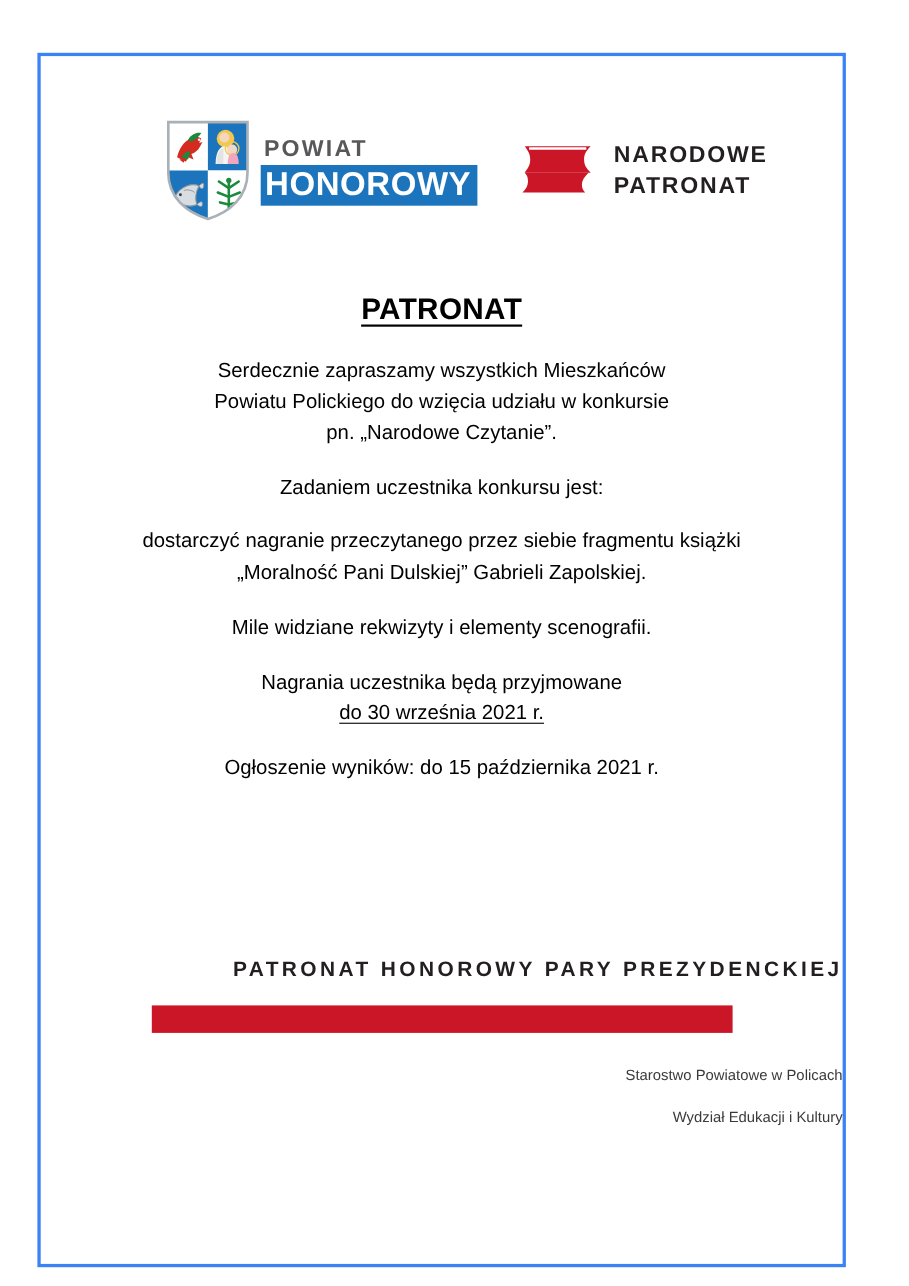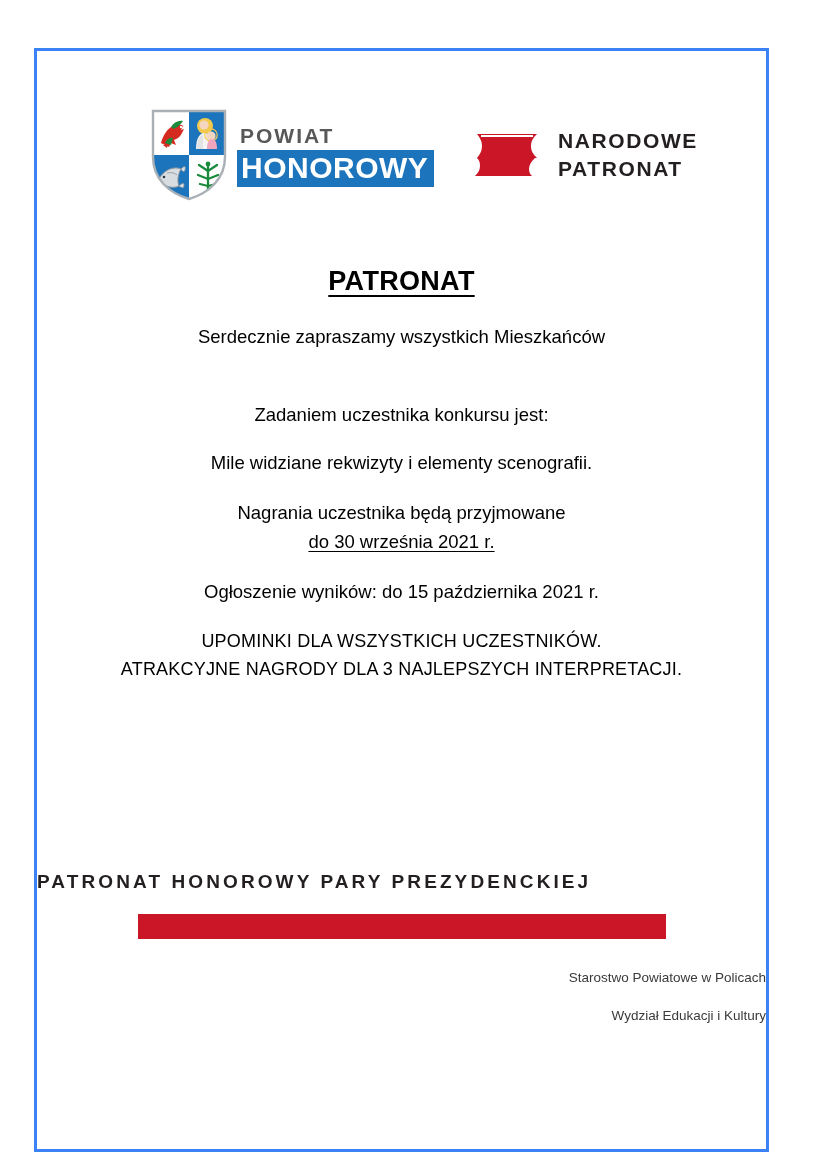--- a/index.html
+++ b/index.html
@@ -119,21 +119,21 @@
   .para.tight { margin-bottom: 20px; }
   .para .u { text-decoration: underline; text-underline-offset: 3px; }
   .para.caps { font-size: 18px; letter-spacing: 0.2px; line-height: 1.55; }
 
   
   .patronage {
     position: absolute;
     left: 0;
     top: 820px;
     width: 100%;
-    text-align: left;
+    text-align: right;
   }
   .patronage-title {
     font-size: 19px;
     font-weight: bold;
     letter-spacing: 3.1px;
     color: #231f20;
     margin: 0;
   }
   .patronage-bar {
     width: 528px;
@@ -241,39 +241,40 @@
       </div>
     </div>
   </div>
 
   <div class="content">
 
     <h1 class="konkurs">PATRONAT</h1>
 
     <p class="para">
       <span>Serdecznie zapraszamy wszystkich Mieszkańców</span><br>
-      <br>
+      <span>Powiatu Polickiego do wzięcia udziału w konkursie</span><br>
+      <span>pn. „Narodowe Czytanie”.</span>
     </p>
 
     <p class="para tight">Zadaniem uczestnika konkursu jest:</p>
 
+    <p class="para">
+      <span>dostarczyć nagranie przeczytanego przez siebie fragmentu książki</span><br>
+      <span>„Moralność Pani Dulskiej” Gabrieli Zapolskiej.</span>
+    </p>
 
     <p class="para">Mile widziane rekwizyty i elementy scenografii.</p>
 
     <p class="para">
       <span>Nagrania uczestnika będą przyjmowane</span><br>
       <span class="u">do 30 września 2021 r.</span>
     </p>
 
     <p class="para">Ogłoszenie wyników: do 15 października 2021 r.</p>
 
-    <p class="para caps">
-      <span>UPOMINKI DLA WSZYSTKICH UCZESTNIKÓW.</span><br>
-      <span>ATRAKCYJNE NAGRODY DLA 3 NAJLEPSZYCH INTERPRETACJI.</span>
-    </p>
   </div>
 
   <div class="patronage">
     <div class="patronage-title">PATRONAT HONOROWY PARY PREZYDENCKIEJ</div>
     <div class="patronage-bar"></div>
   </div>
 
   <div class="footer">
     <p class="footer-line">Starostwo Powiatowe w Policach</p>
     <p class="footer-line">Wydział Edukacji i Kultury</p>

